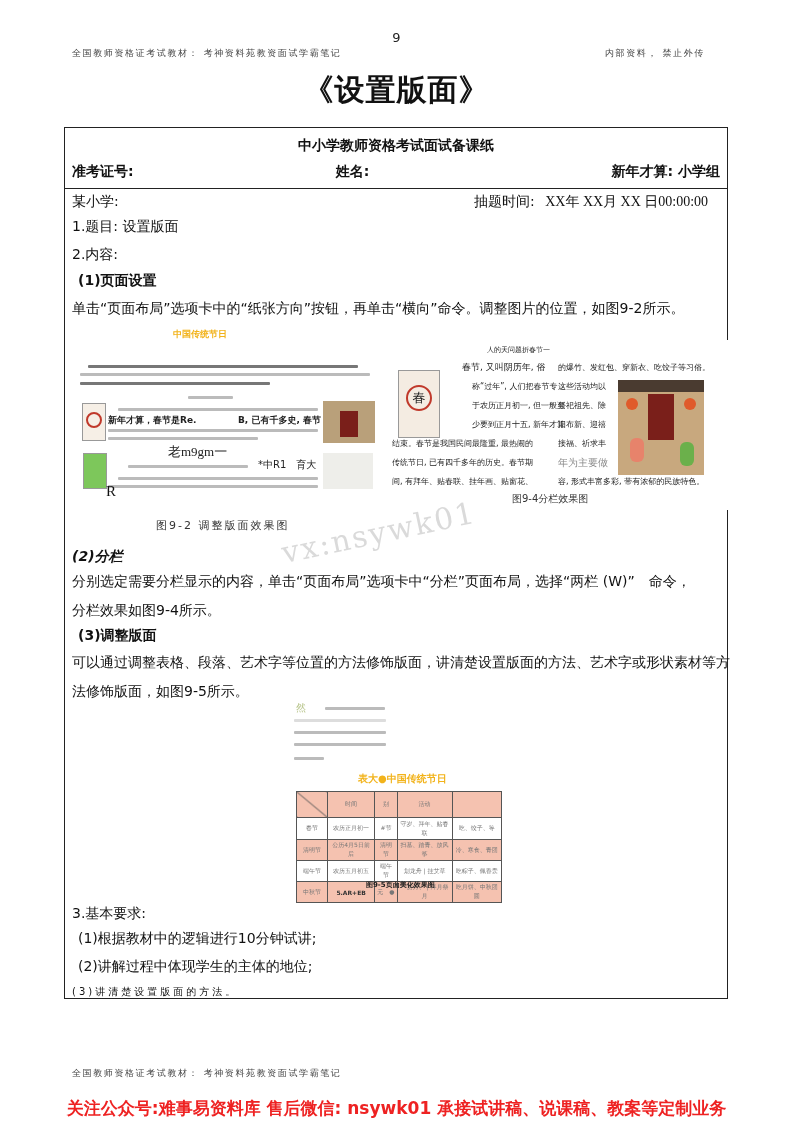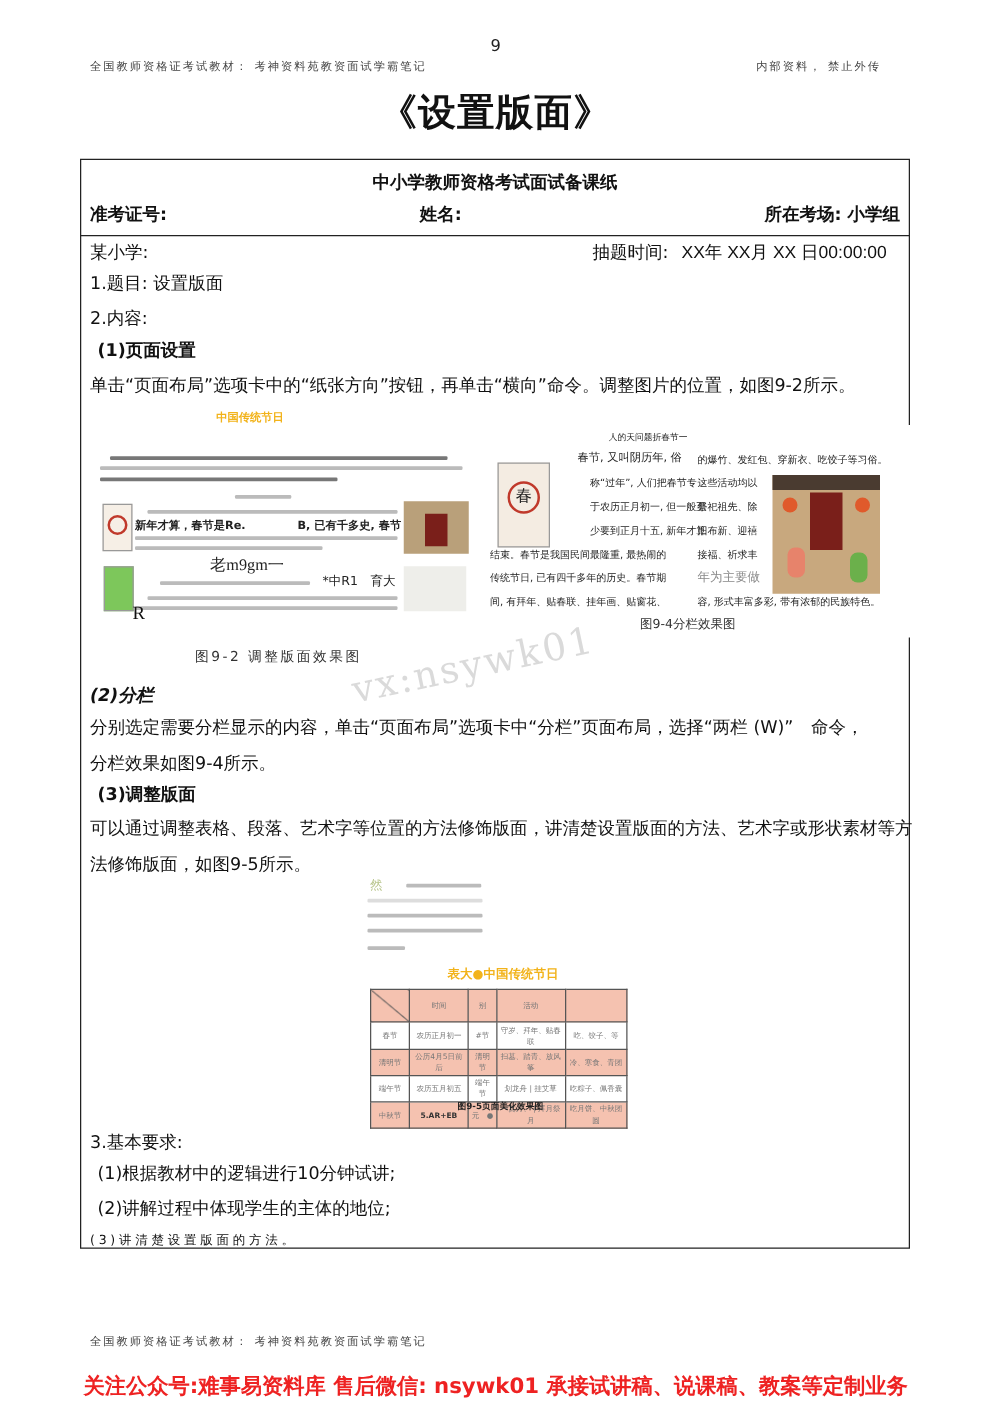--- a/index.html
+++ b/index.html
@@ -38,27 +38,27 @@
 <div class="abs hdr-right">内部资料， 禁止外传</div>
 <div class="abs doc-title">《设置版面》</div>
 
 <div class="abs box"></div>
 <div class="abs box-rule"></div>
 
 <div class="abs paper-title">中小学教师资格考试面试备课纸</div>
 <div class="abs meta-row">
   <span>准考证号:</span>
   <span style="margin-left:-40px;">姓名:</span>
-  <span>所在考场: 小学组</span>
+  <span>新年才算: 小学组</span>
 </div>
 
 <div class="abs txt" style="left:72px; top:193px;">某小学:</div>
 <div class="abs txt" style="left:474px; top:193px;">
   <span>抽题时间:</span>
-  <span style="margin-left:6px; font-family:Liberation Sans, sans-serif;">XX年 XX月 XX 日00:00:00</span>
+  <span style="margin-left:6px; font-family:Liberation Serif, serif;">XX年 XX月 XX 日00:00:00</span>
 </div>
 <div class="abs txt" style="left:72px; top:218px;">1.题目: 设置版面</div>
 <div class="abs txt" style="left:72px; top:246px;">2.内容:</div>
 
 <div class="abs txt bold" style="left:78px; top:272px;">(1)页面设置</div>
 <div class="abs txt" style="left:72px; top:300px;text-align:center;">单击“页面布局”选项卡中的“纸张方向”按钮，再单击“横向”命令。调整图片的位置，如图9-2所示。</div>
 
 <div class="abs fig" style="left:78px; top:325px; width:305px; height:200px;">
   <div class="abs bold" style="left:95px; top:3px; font-size:9px; color:#f2b31b;">中国传统节日</div>
   <div class="abs dark-line" style="left:10px; top:40px; width:270px;"></div>

